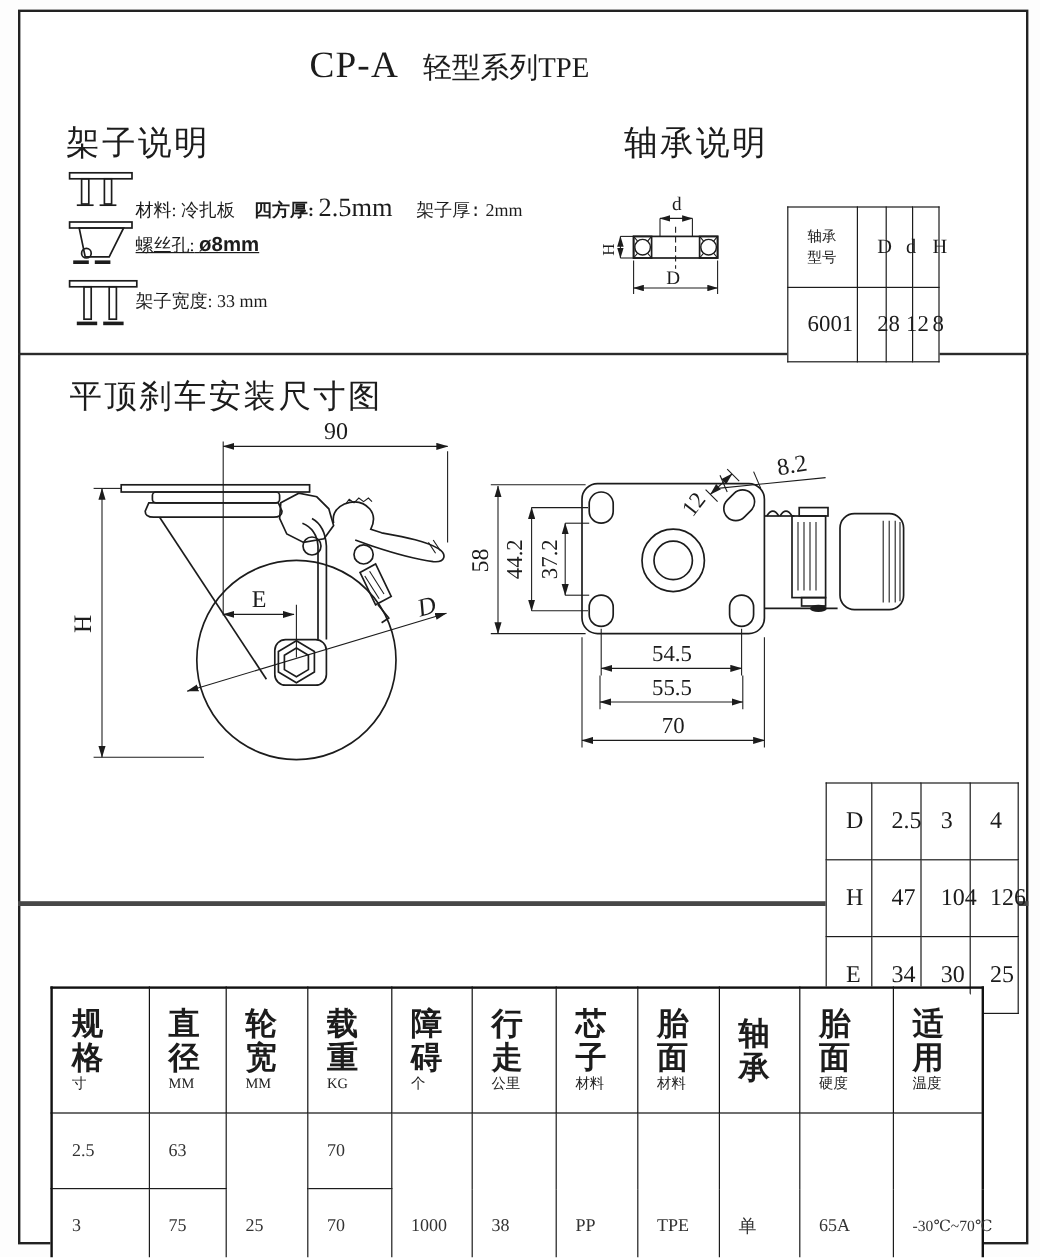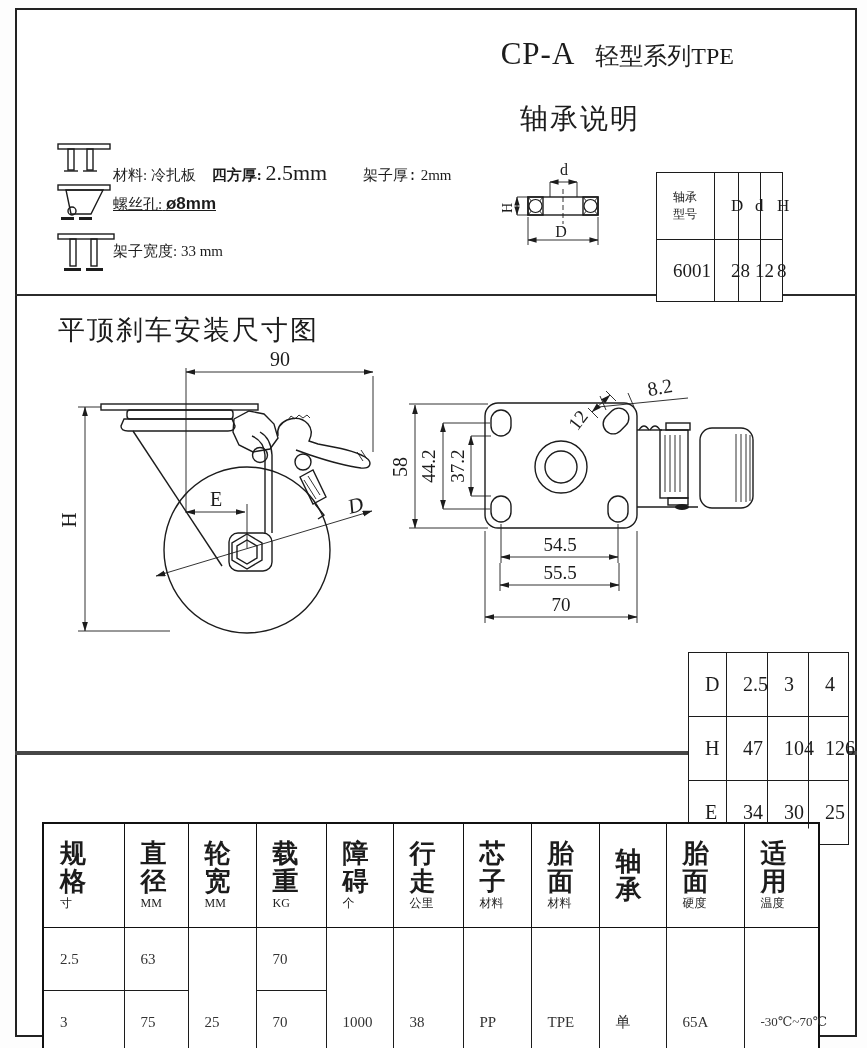--- a/index.html
+++ b/index.html
@@ -2,21 +2,21 @@
 <html><head>
 <meta charset="utf-8">
 <style>
   html,body{margin:0;padding:0;background:#fff;}
   .page{position:relative;width:867px;height:1048px;background:#fdfdfd;overflow:hidden;
         font-family:"Liberation Serif","DejaVu Serif",serif;color:#1c1c1c;}
   .abs{position:absolute;}
   .border-frame{left:15px;top:8px;width:838px;height:1025px;border:2px solid #222;background:#fff;}
   .divider-1{left:15px;top:294px;width:842px;border-top:2px solid #2b2b2b;}
   .divider-2{left:15px;top:751px;width:842px;height:4px;background:#474747;}
-  .page-title{left:15px;top:36px;width:719px;text-align:right;white-space:nowrap;}
+  .page-title{left:15px;top:36px;width:719px;text-align:center;white-space:nowrap;}
   .title-code{font-size:31px;letter-spacing:1px;}
   .title-series{font-size:24px;margin-left:20px;}
   h2{margin:0;font-weight:normal;font-size:28px;letter-spacing:2px;}
   .spec-row{white-space:nowrap;font-size:15px;}
   .spec-big{font-size:22px;}
   .spec-bold{font-weight:bold;}
   .spec-med{font-size:17px;font-weight:bold;font-family:"Liberation Sans","DejaVu Sans",sans-serif;}
   svg{overflow:visible;}
   svg .ln{stroke:#1c1c1c;fill:none;stroke-width:1.4;}
   svg .thin{stroke:#1c1c1c;fill:none;stroke-width:0.9;}
@@ -39,20 +39,21 @@
 
 <div class="page">
   <div class="abs border-frame"></div>
   <div class="abs divider-1"></div>
   <div class="abs divider-2"></div>
 
   <div class="abs page-title">
     <span class="title-code">CP-A</span><span class="title-series">轻型系列TPE</span>
   </div>
 
+  <h2 class="abs" style="left:55px;top:100px;">架子说明</h2>
 
   <svg class="abs" style="left:56px;top:141px;" width="60" height="38" viewBox="0 0 60 38">
     <rect class="ln" x="2" y="3" width="52" height="5"></rect>
     <rect class="ln" x="12" y="8" width="6" height="21"></rect>
     <rect class="ln" x="31" y="8" width="6" height="21"></rect>
     <line class="ln" x1="8" y1="30" x2="22" y2="30"></line>
     <line class="ln" x1="27" y1="30" x2="41" y2="30"></line>
   </svg>
   <svg class="abs" style="left:56px;top:183px;" width="60" height="42" viewBox="0 0 60 42">
     <rect class="ln" x="2" y="2" width="52" height="5"></rect>
@@ -67,21 +68,21 @@
     <rect class="ln" x="35" y="9" width="6" height="27"></rect>
     <rect x="8" y="38" width="17" height="3" fill="#1c1c1c"></rect>
     <rect x="30" y="38" width="17" height="3" fill="#1c1c1c"></rect>
   </svg>
 
   <div class="abs spec-row" style="left:113px;top:160px;">
     <span>材料:</span>
     <span>冷扎板</span>
     <span class="spec-bold" style="margin-left:12px;">四方厚:</span>
     <span class="spec-big">2.5mm</span>
-    <span style="margin-left:32px;font-family:Liberation Mono, monospace;">架子厚:</span>
+    <span style="margin-left:16px;font-family:Liberation Mono, monospace;">架子厚:</span>
     <span>2mm</span>
   </div>
   <div class="abs spec-row" style="left:113px;top:194px;text-decoration:underline;">
     <span>螺丝孔:</span>
     <span class="spec-med">ø8mm</span>
   </div>
   <div class="abs spec-row" style="left:113px;top:242px;">
     <span>架子宽度:</span>
     <span>33 mm</span>
   </div>

